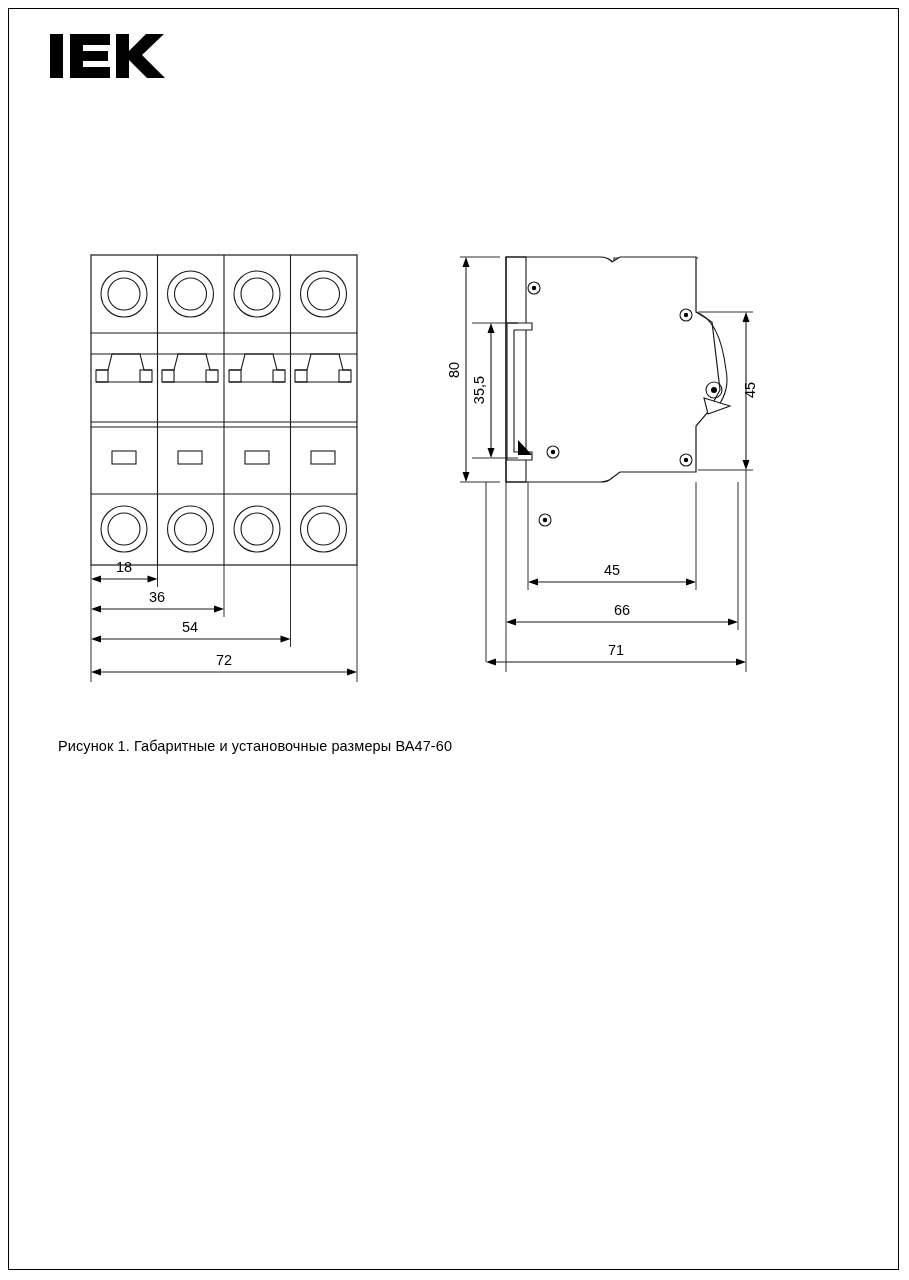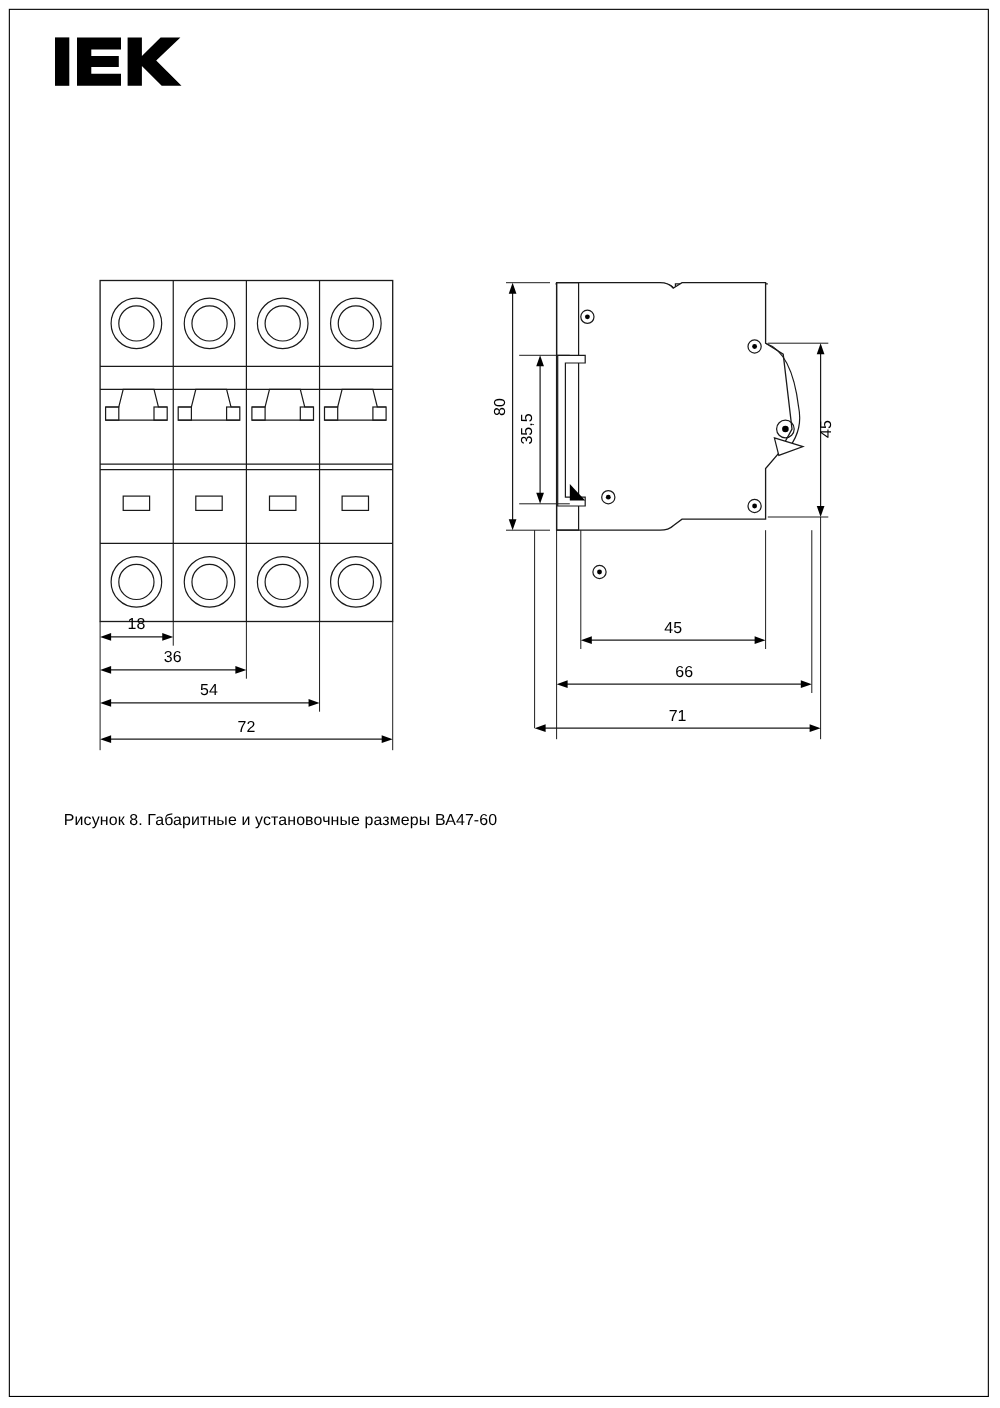--- a/index.html
+++ b/index.html
@@ -284,13 +284,13 @@
       <path d="M438 432 L448 428.5 L448 435.5 Z" fill="#000000" stroke="none"></path>
       <path d="M698 432 L688 428.5 L688 435.5 Z" fill="#000000" stroke="none"></path>
       <line x1="438" y1="252" x2="438" y2="432" stroke-width="0.9"></line>
       <text x="568" y="425" font-size="14.5" text-anchor="middle" stroke="none">71</text>
     </g>
   </g>
 
 </svg>
 </div>
 
-<div class="caption">Рисунок 8. Габаритные и установочные размеры ВА47-60</div>
+<div class="caption">Рисунок 1. Габаритные и установочные размеры ВА47-60</div>
 
 </body></html>

